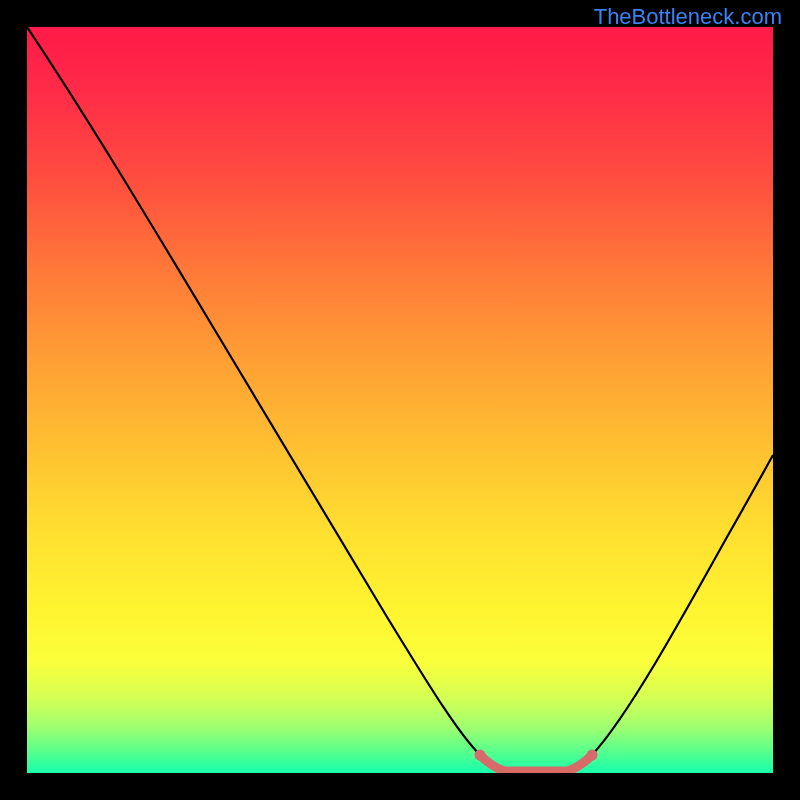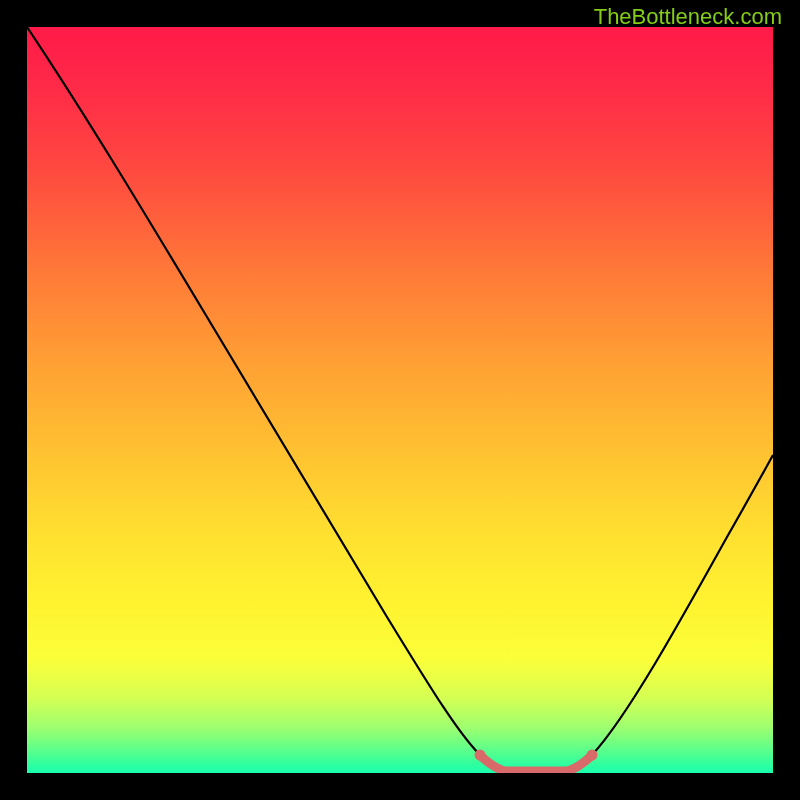--- a/index.html
+++ b/index.html
@@ -7,21 +7,21 @@
     width: 800px;
     height: 800px;
     background: #000;
     position: relative;
     font-family: Arial, sans-serif;
   }
   .watermark {
     position: absolute;
     top: 4px;
     right: 18px;
-    color: #84cc16;
+    color: #3b82f6;
     font-size: 22px;
     font-weight: 500;
     z-index: 10;
   }
   .chart-area {
     position: absolute;
     left: 27px;
     top: 27px;
     width: 746px;
     height: 746px;

